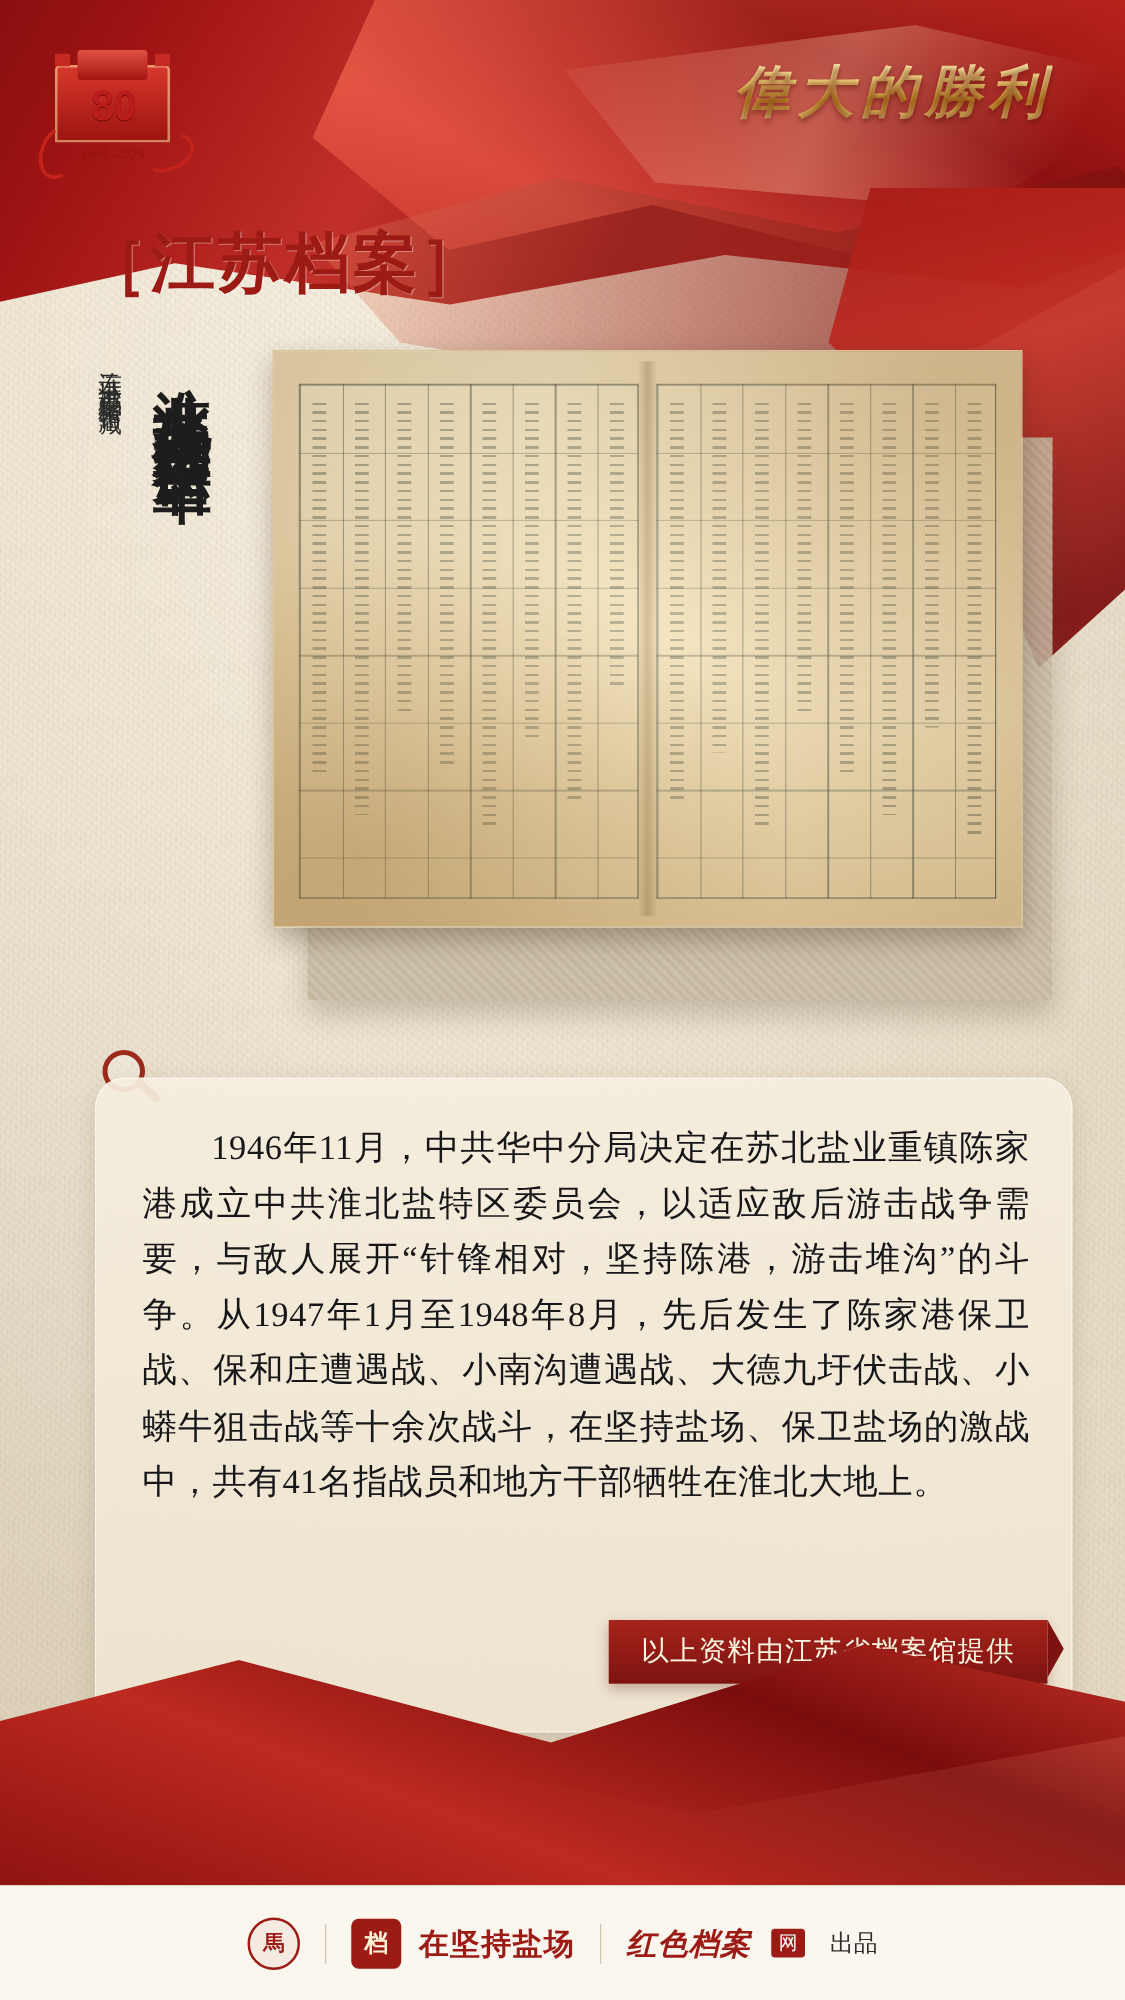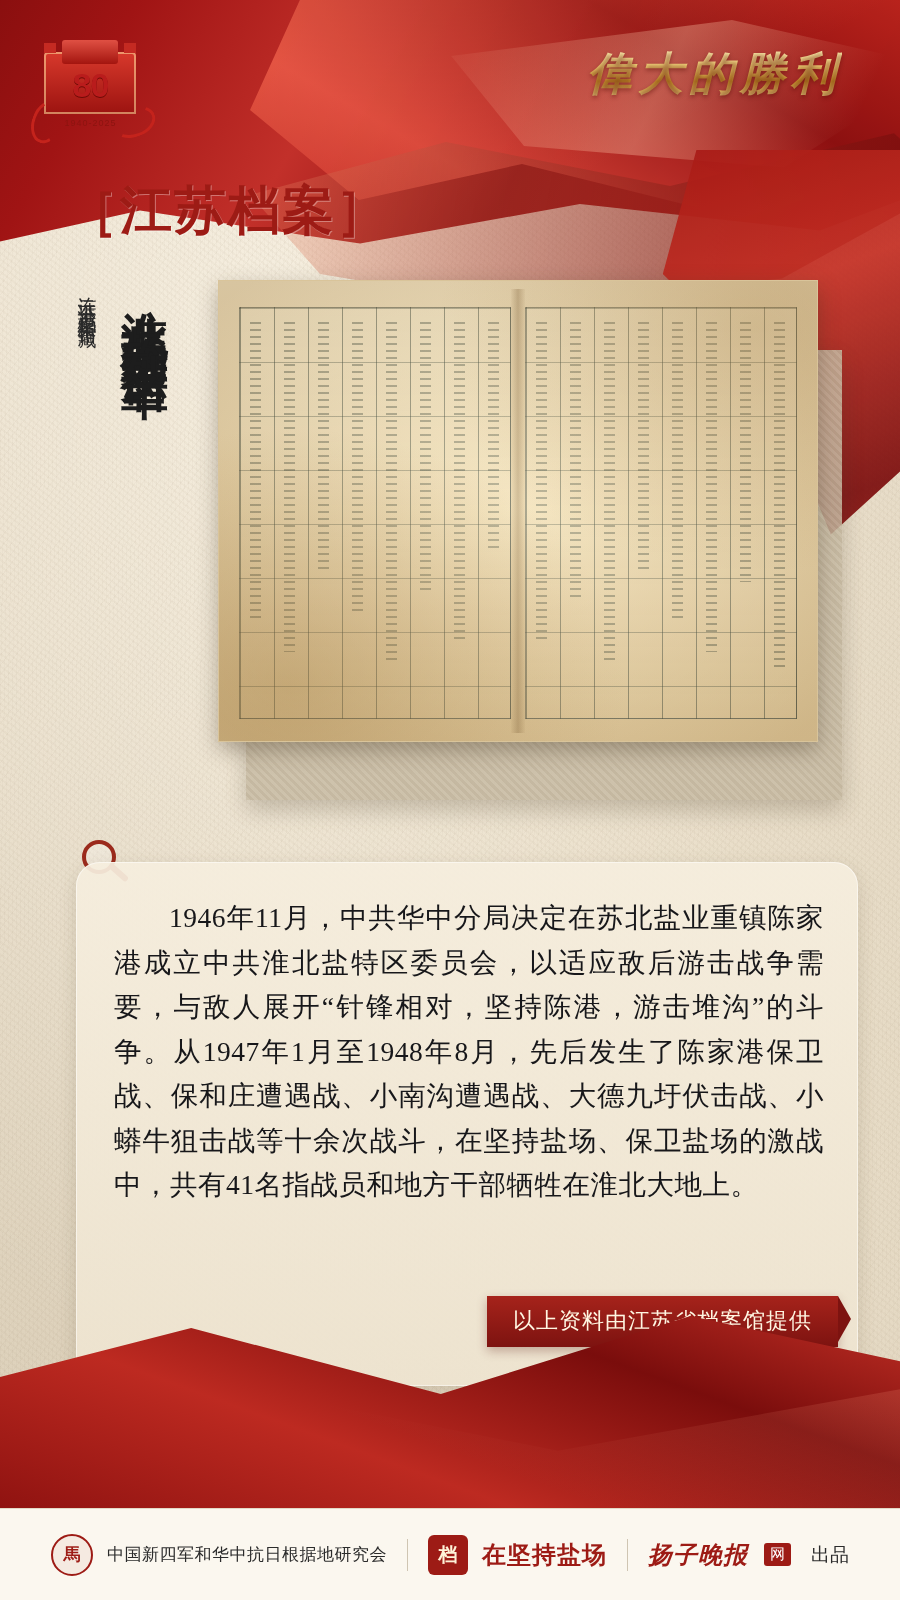--- a/index.html
+++ b/index.html
@@ -339,21 +339,20 @@
   <div class="body-text">1946年11月，中共华中分局决定在苏北盐业重镇陈家港成立中共淮北盐特区委员会，以适应敌后游击战争需要，与敌人展开“针锋相对，坚持陈港，游击堆沟”的斗争。从1947年1月至1948年8月，先后发生了陈家港保卫战、保和庄遭遇战、小南沟遭遇战、大德九圩伏击战、小蟒牛狙击战等十余次战斗，在坚持盐场、保卫盐场的激战中，共有41名指战员和地方干部牺牲在淮北大地上。</div>
 </div>
 
 <div class="source-banner">以上资料由江苏省档案馆提供</div>
 
 <div class="bottom-ribbon"></div>
 <div class="bottom-ribbon2"></div>
 
 <div class="footer">
   <div class="seal">馬</div>
-  <div class="f-text">中国新四军和华中抗日根据地研究会</div>
   <div class="divider"></div>
   <div class="sq-seal">档</div>
   <div class="brand-red">在坚持盐场</div>
   <div class="divider"></div>
-  <div class="brand-yz">扬子晚报</div>
+  <div class="brand-yz">红色档案</div>
   <div class="net-box">网</div>
   <div class="produce">出品</div>
 </div>
 
 </body></html>

